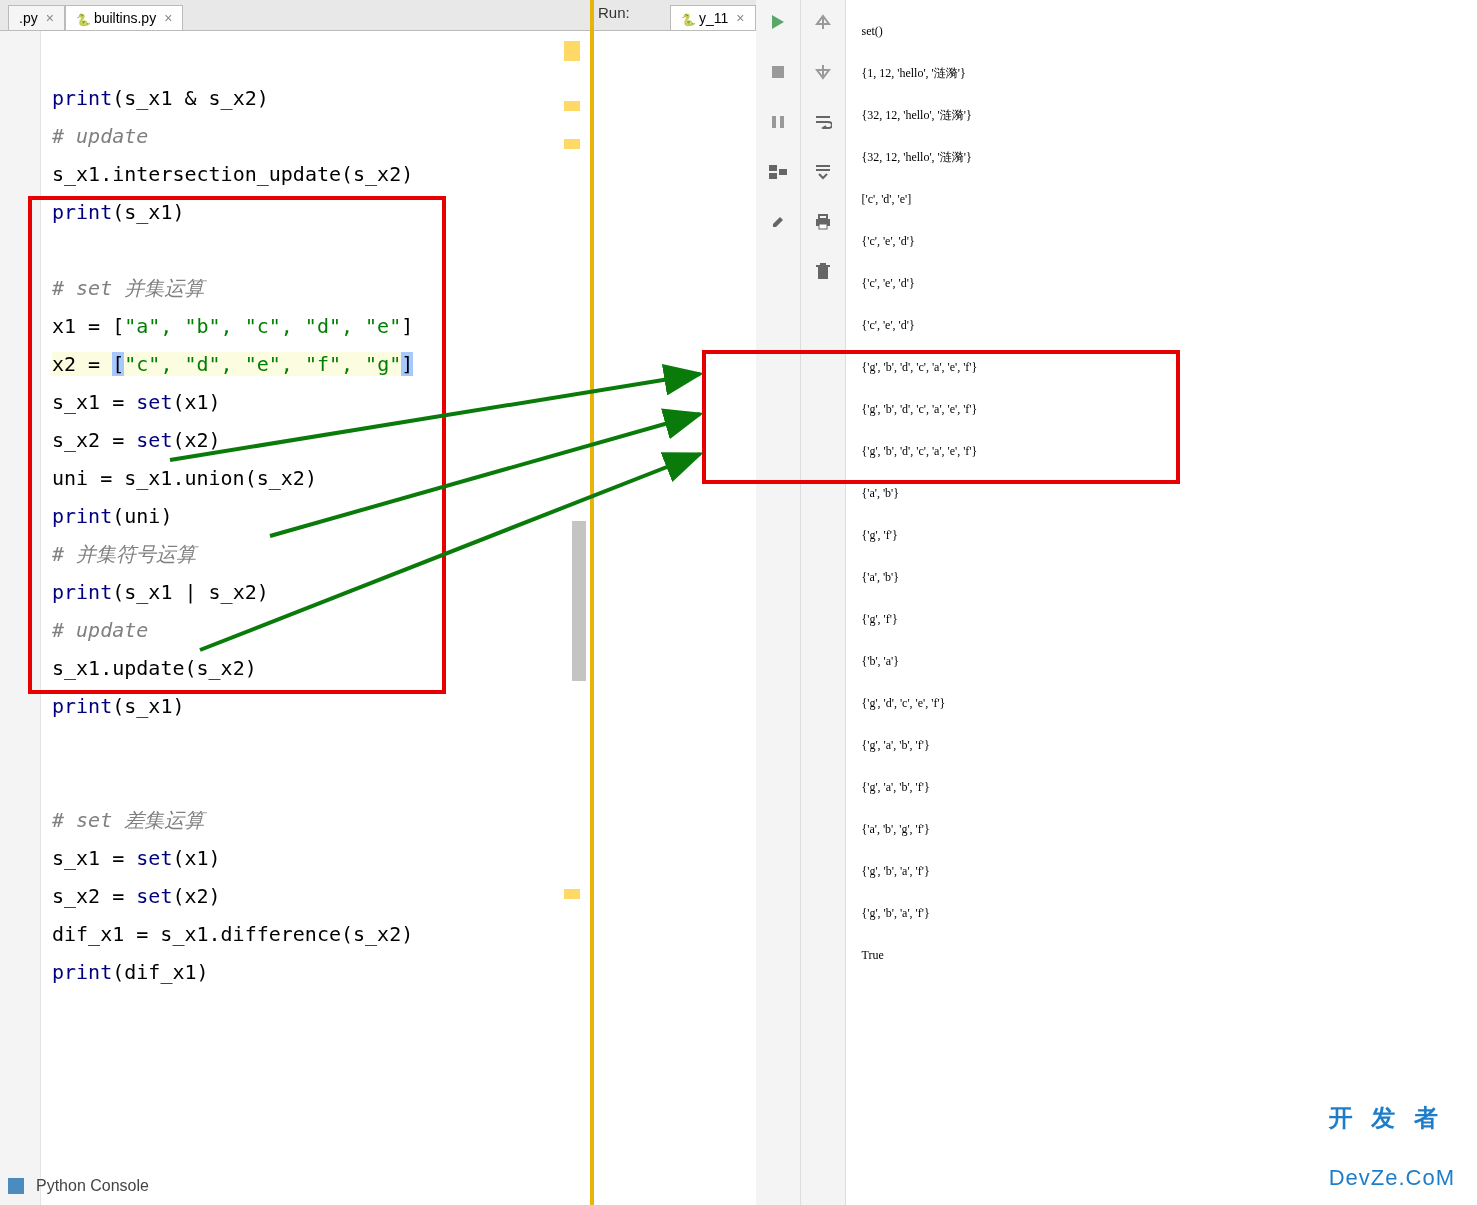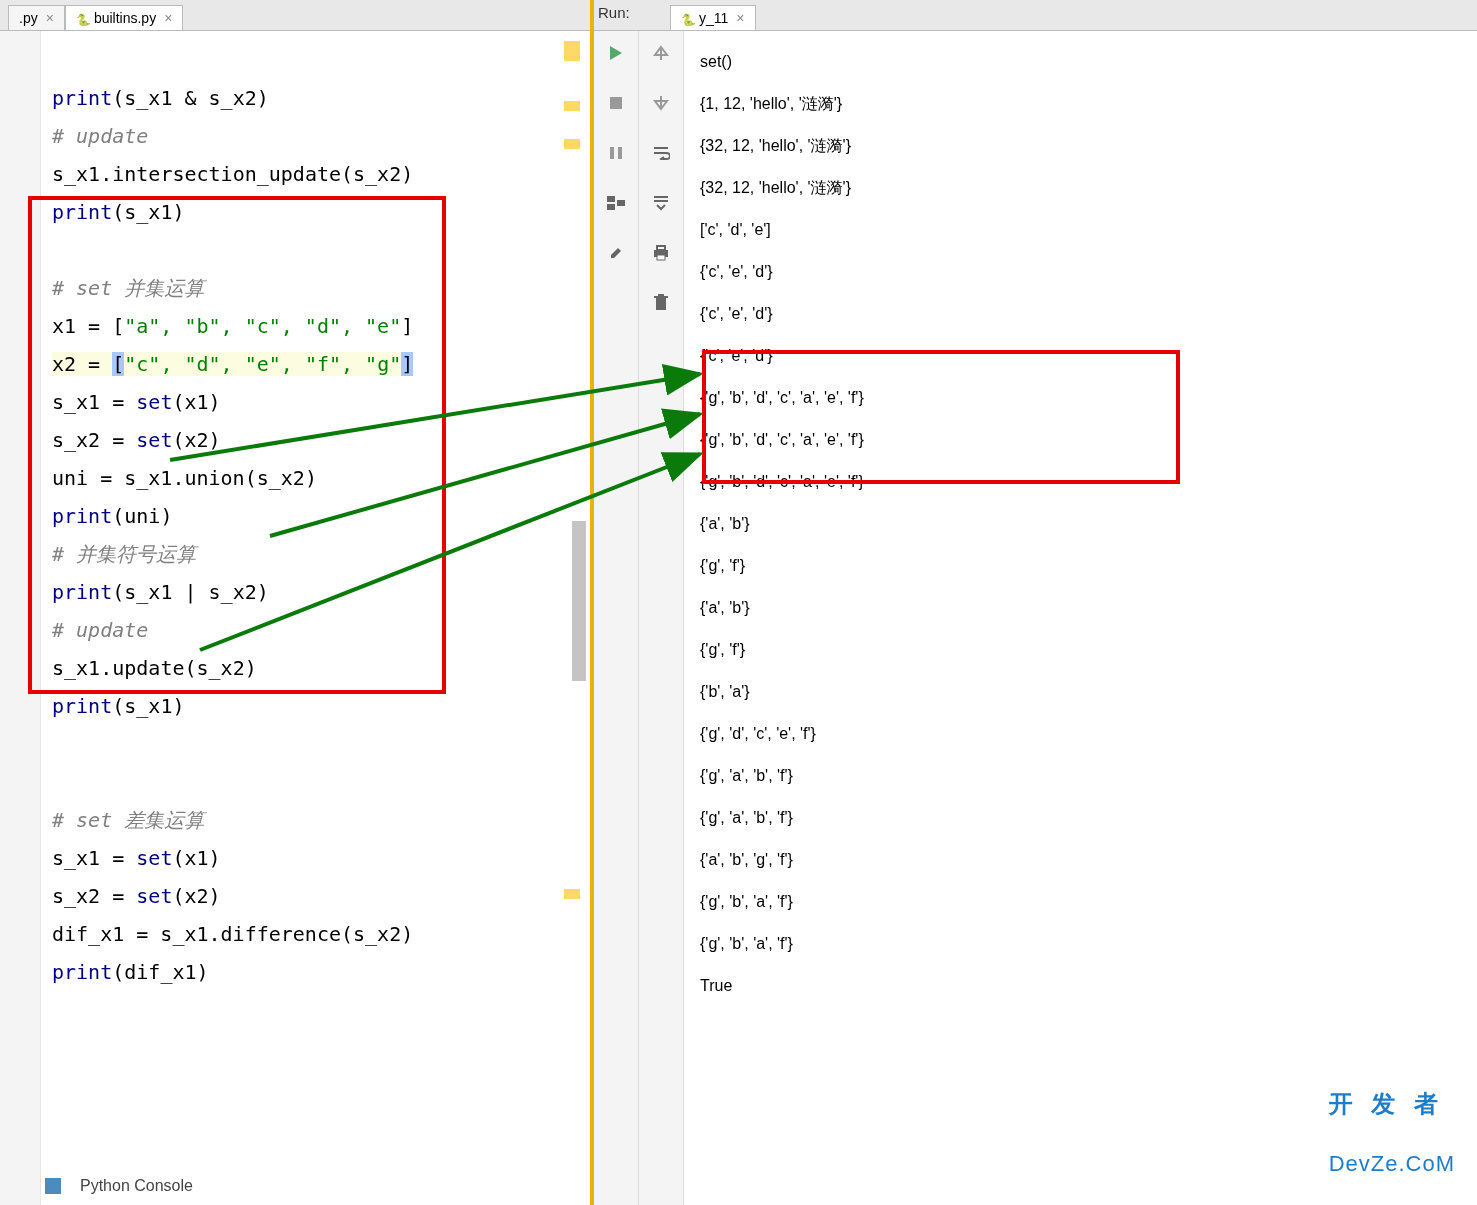--- a/index.html
+++ b/index.html
@@ -1,18 +1,18 @@
 <!DOCTYPE html>
 <html><head>
 <meta charset="utf-8">
 <style>
   html,body{margin:0;padding:0;height:100%;font-family:Consolas,Menlo,monospace;background:#fff;color:#000;}
   .root{display:flex;height:100%;width:1477px;height:1205px;position:relative;}
   .left-pane{width:590px;display:flex;flex-direction:column;border-right:4px solid #eab308;}
-  .right-pane{flex:1;display:flex;flex-direction:column;}
+  .right-pane{flex:1;display:flex;flex-direction:row;}
   .tab-bar{height:30px;background:#e8e8e8;display:flex;align-items:flex-end;border-bottom:1px solid #bbb;font-size:14px;font-family:Arial,sans-serif;padding-left:8px;position:relative;}
   .run-label{position:absolute;left:4px;top:4px;font-size:15px;color:#333;font-family:Arial,sans-serif;}
   .tab{background:#f5f5f5;padding:4px 10px;border:1px solid #bbb;border-bottom:none;display:flex;align-items:center;gap:4px;}
   .tab.active{background:#ffffff;}
   .tab .close{color:#888;font-size:14px;margin-left:4px;}
   .ico-py{width:14px;height:14px;display:inline-block;}
   .ico-py::before{content:"🐍";font-size:12px;}
   .editor-area{flex:1;position:relative;overflow:hidden;}
   .gutter{position:absolute;left:0;top:0;width:40px;height:100%;background:#f4f4f4;border-right:1px solid #e4e4e4;}
   .editor{position:absolute;left:40px;right:0;top:10px;padding-left:12px;font-size:20px;line-height:38px;white-space:pre;}
@@ -24,25 +24,25 @@
   .line-hl{background:#fcfce0;}
   .change-mark{position:absolute;right:10px;width:16px;background:#ffd966;}
   .redbox-left{position:absolute;border:4px solid #e60000;left:28px;top:196px;width:410px;height:490px;pointer-events:none;}
   .redbox-right{position:absolute;border:4px solid #e60000;left:702px;top:350px;width:470px;height:126px;pointer-events:none;}
   .arrow-layer{position:absolute;left:0;top:0;width:1477px;height:1205px;pointer-events:none;}
   .right-inner{display:flex;flex:1;}
   .tool-col{width:44px;background:#f4f4f4;display:flex;flex-direction:column;align-items:center;padding-top:10px;gap:26px;border-right:1px solid #ddd;}
   .tool-col-2{width:44px;background:#f4f4f4;display:flex;flex-direction:column;align-items:center;padding-top:10px;gap:26px;border-right:1px solid #ddd;}
   .ico{width:24px;height:24px;display:flex;align-items:center;justify-content:center;color:#555;cursor:pointer;}
   .ico-run{color:#59a869;}
-  .output{flex:1;padding:10px 16px;font-size:16px;line-height:42px;white-space:pre;font-family:Liberation Sans, sans-serif;}
+  .output{flex:1;padding:10px 16px;font-size:12px;line-height:42px;white-space:pre;font-family:Liberation Serif, serif;}
   .scrollbar-thumb{position:absolute;right:0;width:14px;background:#c4c4c4;}
   .scrollbar-thumb.left-sb{top:490px;height:160px;left:572px;right:auto;}
-  .footer{position:absolute;bottom:0;left:0;height:30px;font-size:16px;font-family:Arial,sans-serif;color:#444;padding:4px 16px;display:flex;align-items:center;gap:19px;margin-left:29px;}
-  .watermark{position:absolute;right:22px;bottom:30px;font-family:Arial,sans-serif;text-align:left;line-height:1.05;}
+  .footer{position:absolute;bottom:0;left:0;height:30px;font-size:16px;font-family:Arial,sans-serif;color:#444;padding:4px 8px;display:flex;align-items:center;gap:12px;}
+  .watermark{position:absolute;right:22px;bottom:16px;font-family:Arial,sans-serif;text-align:left;line-height:1.05;}
   .wm1{color:#1e7dc9;font-size:24px;letter-spacing:6px;font-weight:bold;}
   .wm2{color:#1e7dc9;font-size:22px;letter-spacing:1px;margin-top:36px;}
 </style>
 </head>
 <body>
 
 <div class="root">
 
   <div class="left-pane">
     <div class="tab-bar">

